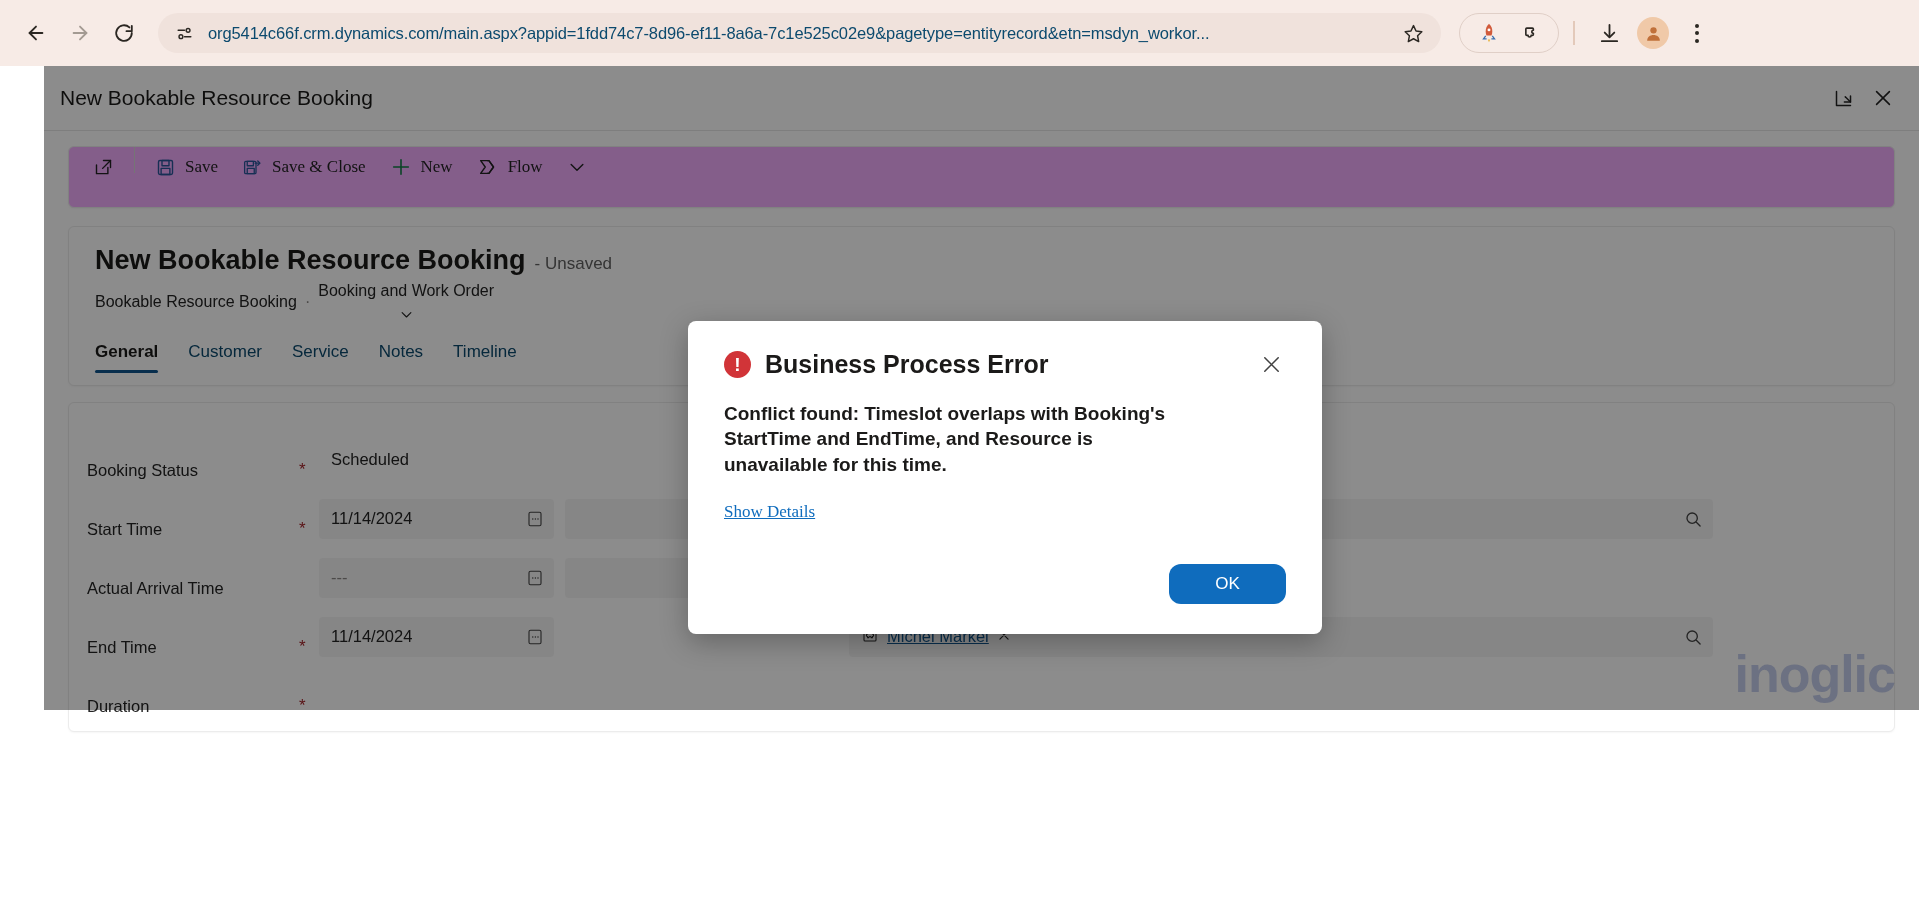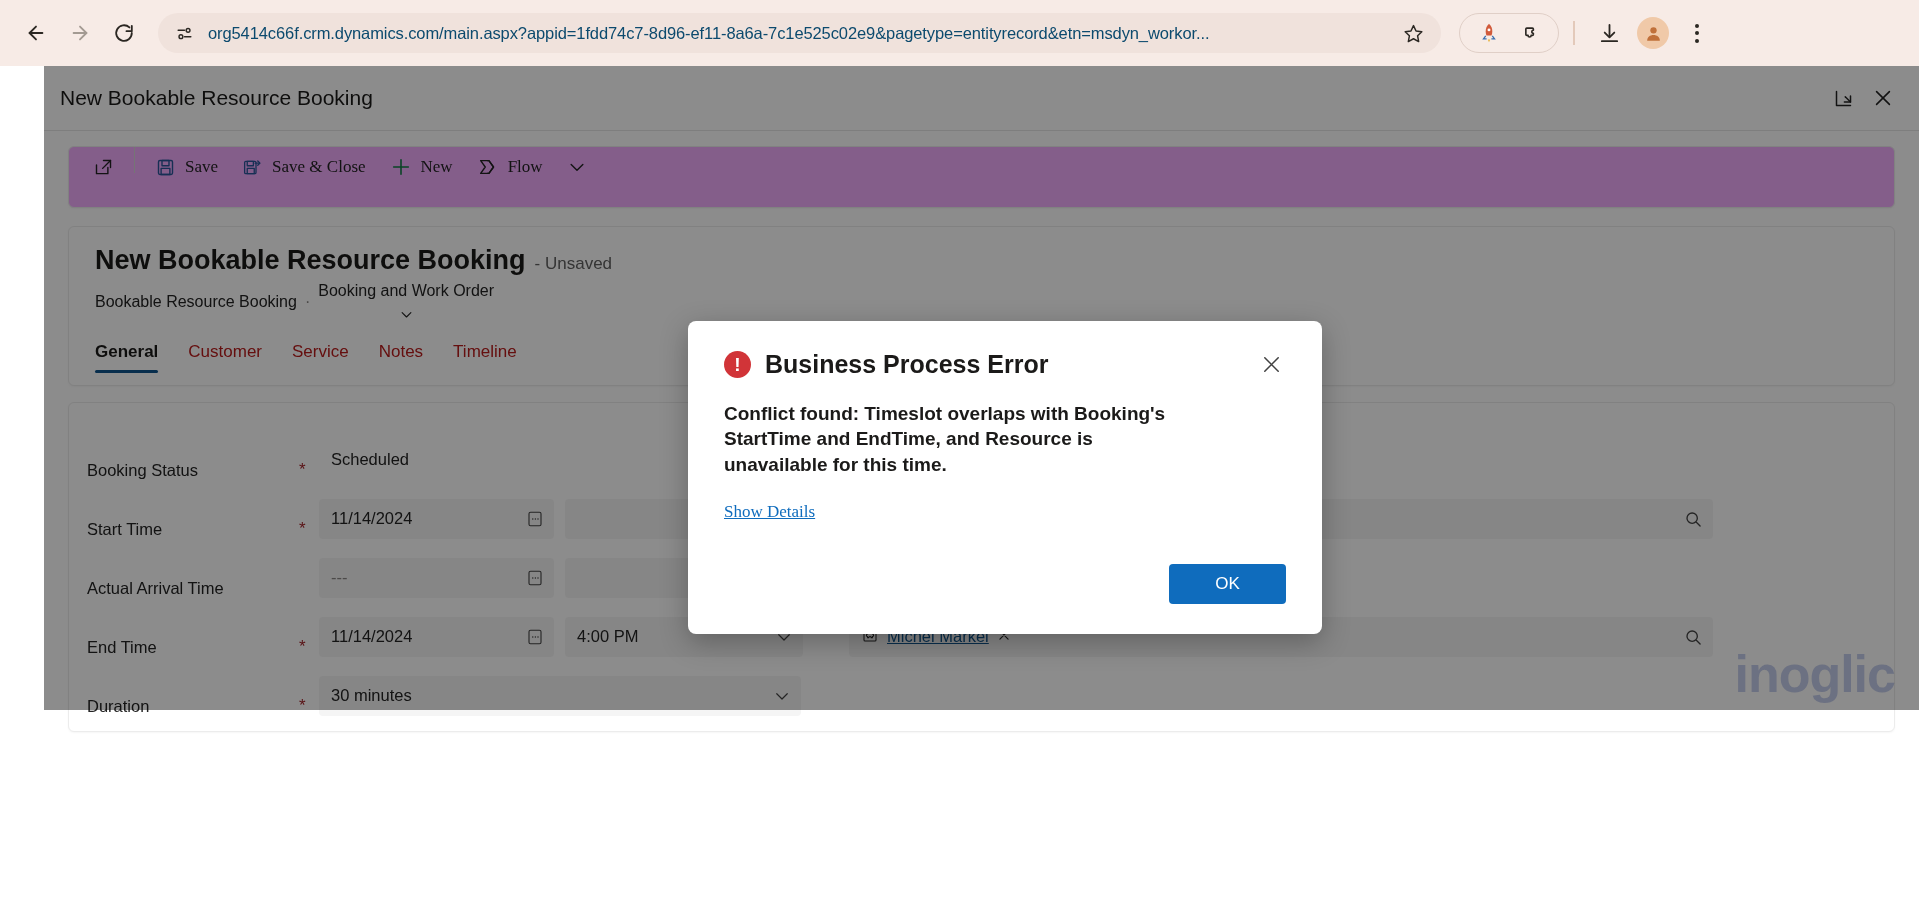--- a/index.html
+++ b/index.html
@@ -161,21 +161,21 @@
   .record-title-row { display: flex; align-items: baseline; gap: 9px; }
   .record-title { font-size: 27px; font-weight: 600; color: #1b1a19; }
   .record-unsaved { font-size: 17px; color: #616161; }
   .record-sub { margin-top: 6px; font-size: 16px; color: #242424; display: flex; align-items: center; gap: 8px; }
   .record-sub .dot { color: #8a8886; }
   .record-sub .stage { display: flex; align-items: center; gap: 7px; flex-direction: column; }
 
   .tabs { display: flex; gap: 30px; margin-top: 20px; }
   .tab {
     font-size: 17px;
-    color: #b91c1c;
+    color: #0c4a6e;
     padding-bottom: 11px;
     position: relative;
   }
   .tab.active { font-weight: 700; color: #1b1a19; }
   .tab.active::after {
     content: "";
     position: absolute;
     left: 0; right: 0; bottom: 0;
     height: 3px;
     background: #0f548c;
@@ -310,21 +310,21 @@
   }
   .modal-actions {
     margin-top: 42px;
     display: flex;
     justify-content: flex-end;
   }
   .btn-primary {
     background: #0f6cbd;
     color: #ffffff;
     border: none;
-    border-radius: 4px;
+    border-radius: 12px;
     height: 40px;
     min-width: 117px;
     font-size: 17px;
     font-family: "Liberation Sans", sans-serif;
     cursor: pointer;
   }
 
   
   .watermark {
     position: absolute;
@@ -575,41 +575,25 @@
             <span class="val">11/14/2024</span>
             <span class="trail">
               <svg width="18" height="18" viewBox="0 0 24 24" fill="none" stroke="#424242" stroke-width="1.5">
                   <rect x="4" y="3" width="16" height="18" rx="2"></rect>
                   <circle cx="9" cy="12" r="1" fill="#424242" stroke="none"></circle>
                   <circle cx="12.5" cy="12" r="1" fill="#424242" stroke="none"></circle>
                   <circle cx="16" cy="12" r="1" fill="#424242" stroke="none"></circle>
                 </svg>
             </span>
           </span>
-          <span class="fctl time">
-            <span class="val">4:00 PM</span>
-            <span class="trail">
-              <svg width="18" height="18" viewBox="0 0 24 24" fill="none" stroke="#424242" stroke-width="1.6" stroke-linecap="round" stroke-linejoin="round">
-                  <path d="M5 9l7 7 7-7"></path>
-                </svg>
-            </span>
-          </span>
         </div>
 
         <div class="frow">
           <span class="flabel">Duration</span>
           <span class="req">*</span>
-          <span class="fctl wide">
-            <span class="val">30 minutes</span>
-            <span class="trail">
-              <svg width="18" height="18" viewBox="0 0 24 24" fill="none" stroke="#424242" stroke-width="1.6" stroke-linecap="round" stroke-linejoin="round">
-                  <path d="M5 9l7 7 7-7"></path>
-                </svg>
-            </span>
-          </span>
         </div>
       </div>
 
       <div class="form-col right">
         <div class="frow"></div>
 
         <div class="frow">
           <span class="fctl">
             <span class="lookup-chip">
               <span>

